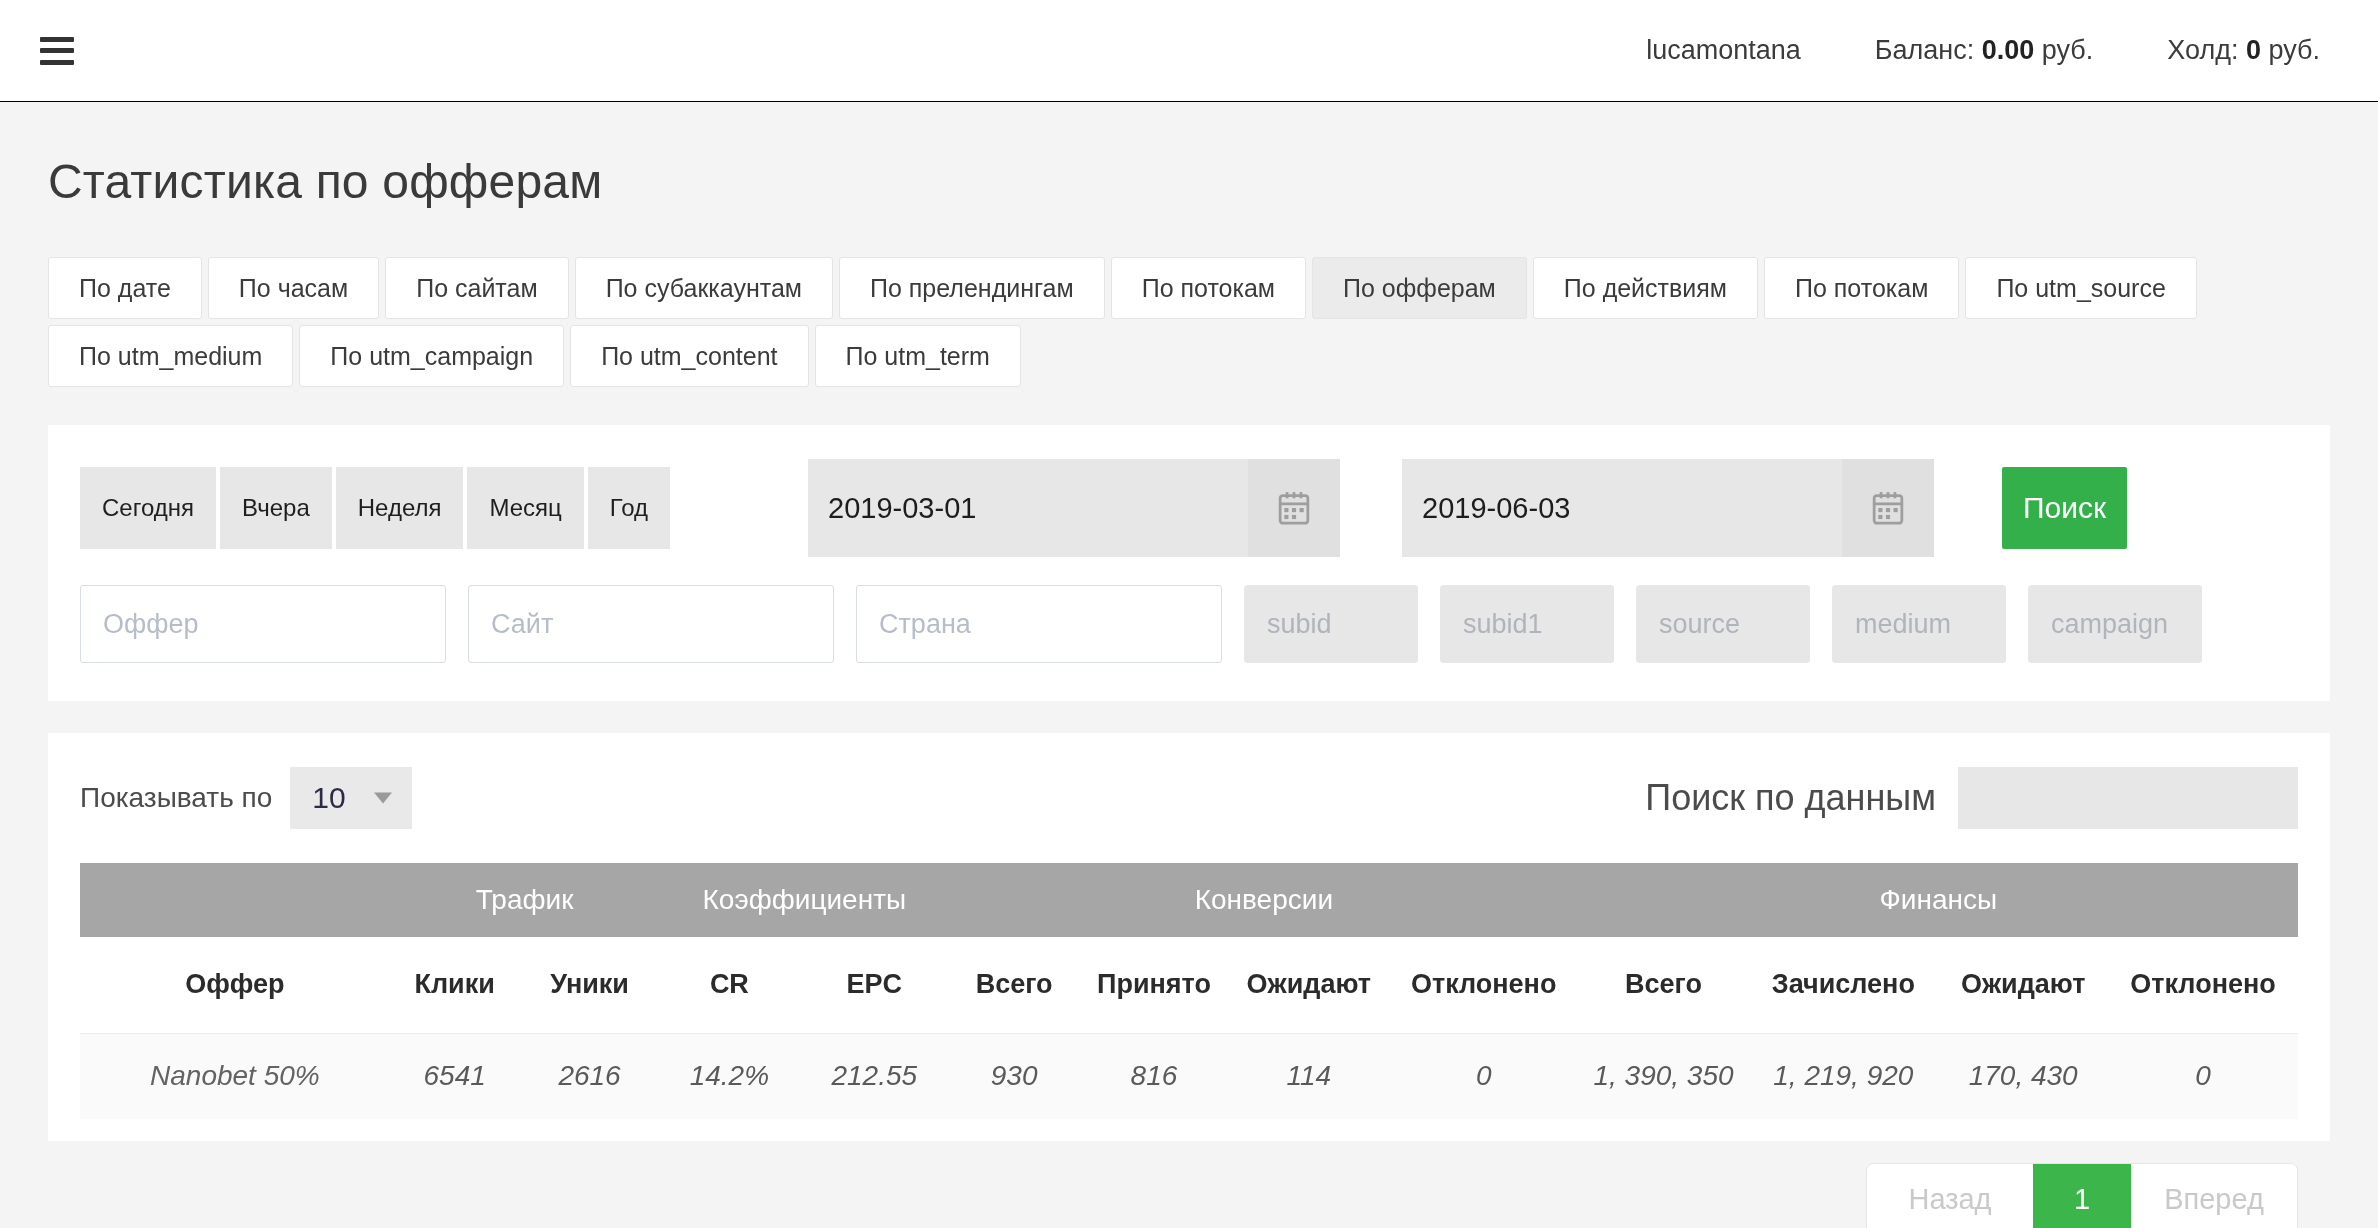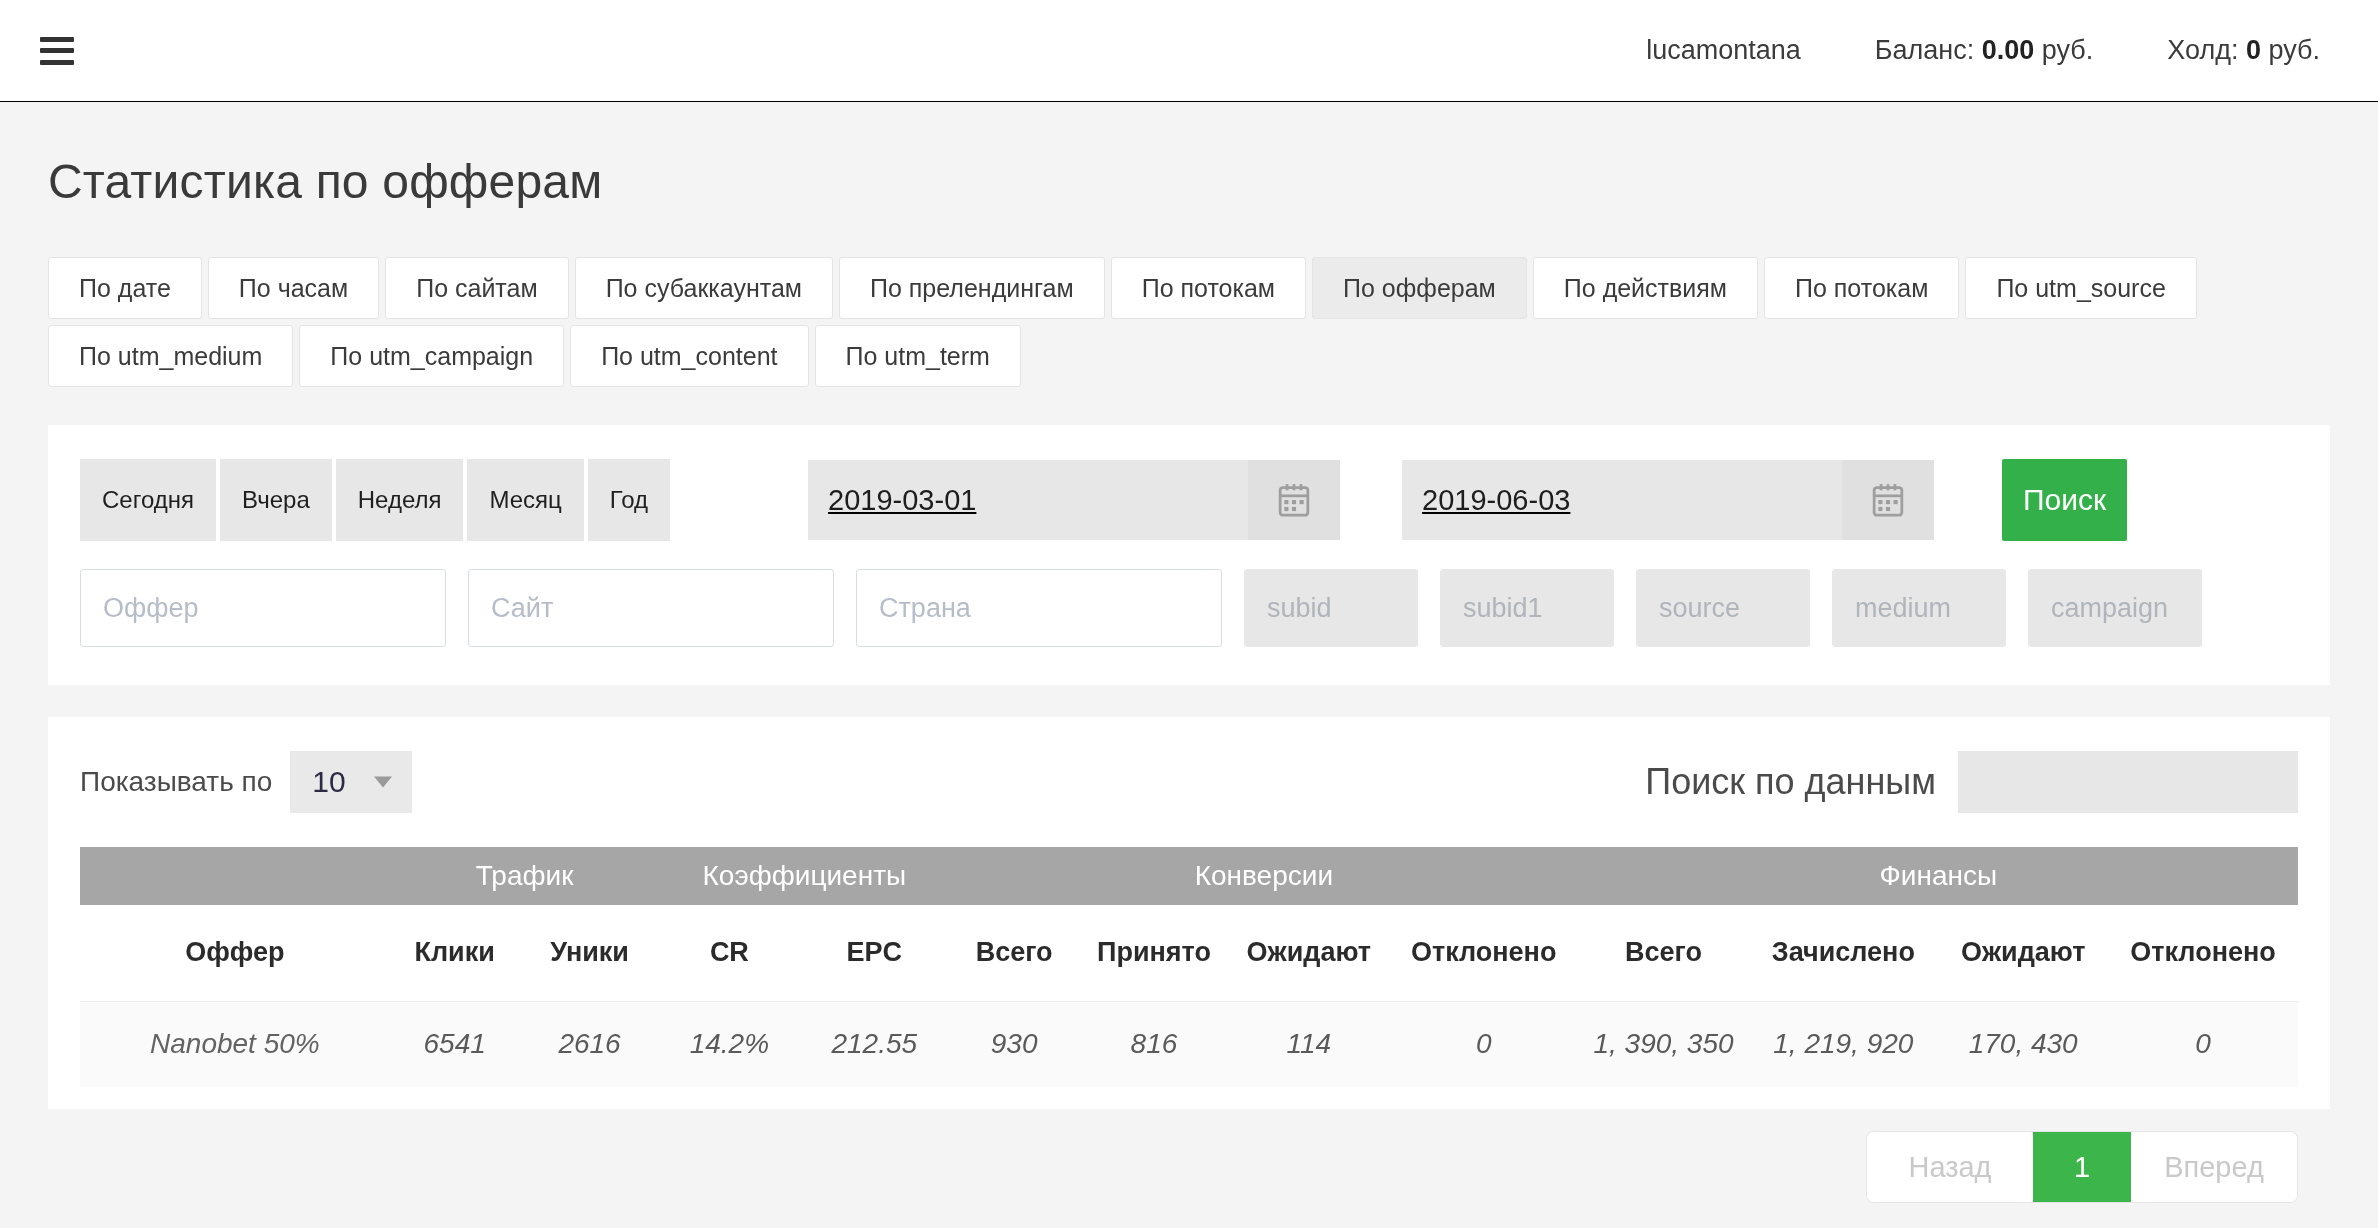--- a/index.html
+++ b/index.html
@@ -95,24 +95,23 @@
     padding: 0 22px;
     font-size: 24px;
     color: #1f1f1f;
     cursor: pointer;
     font-family: inherit;
     display: flex; align-items: center; justify-content: center;
     white-space: nowrap;
   }
   .date-group {
     display: flex;
-    height: 80px;
+    height: 98px;
     margin-left: 138px;
     width: 532px;
-    text-decoration: underline;
   }
   .date-group.second { margin-left: 62px; }
   .date-input {
     flex: 1;
     background: #e7e7e7;
     border: none;
     font-size: 29px;
     color: #1d1d1d;
     padding-left: 20px;
     font-family: inherit;
@@ -225,21 +224,21 @@
   table.stat {
     width: 100%;
     border-collapse: collapse;
     table-layout: fixed;
   }
   table.stat thead tr.grouprow th {
     background: #a6a6a6;
     color: #ffffff;
     font-weight: 400;
     font-size: 28px;
-    height: 58px;
+    height: 74px;
     vertical-align: middle;
     padding: 0;
   }
   table.stat thead tr.colrow th {
     background: #ffffff;
     color: #2b2b2b;
     font-weight: 700;
     font-size: 27px;
     height: 96px;
     vertical-align: middle;

